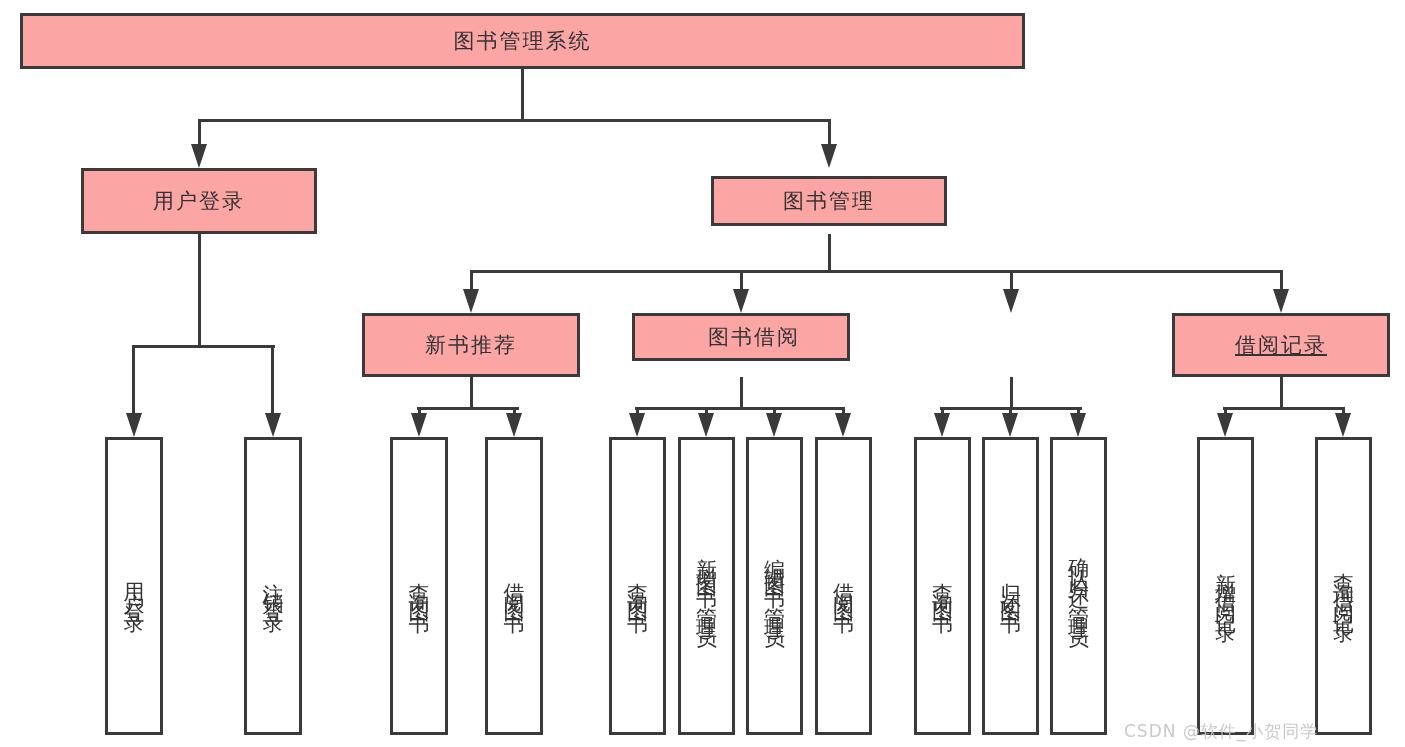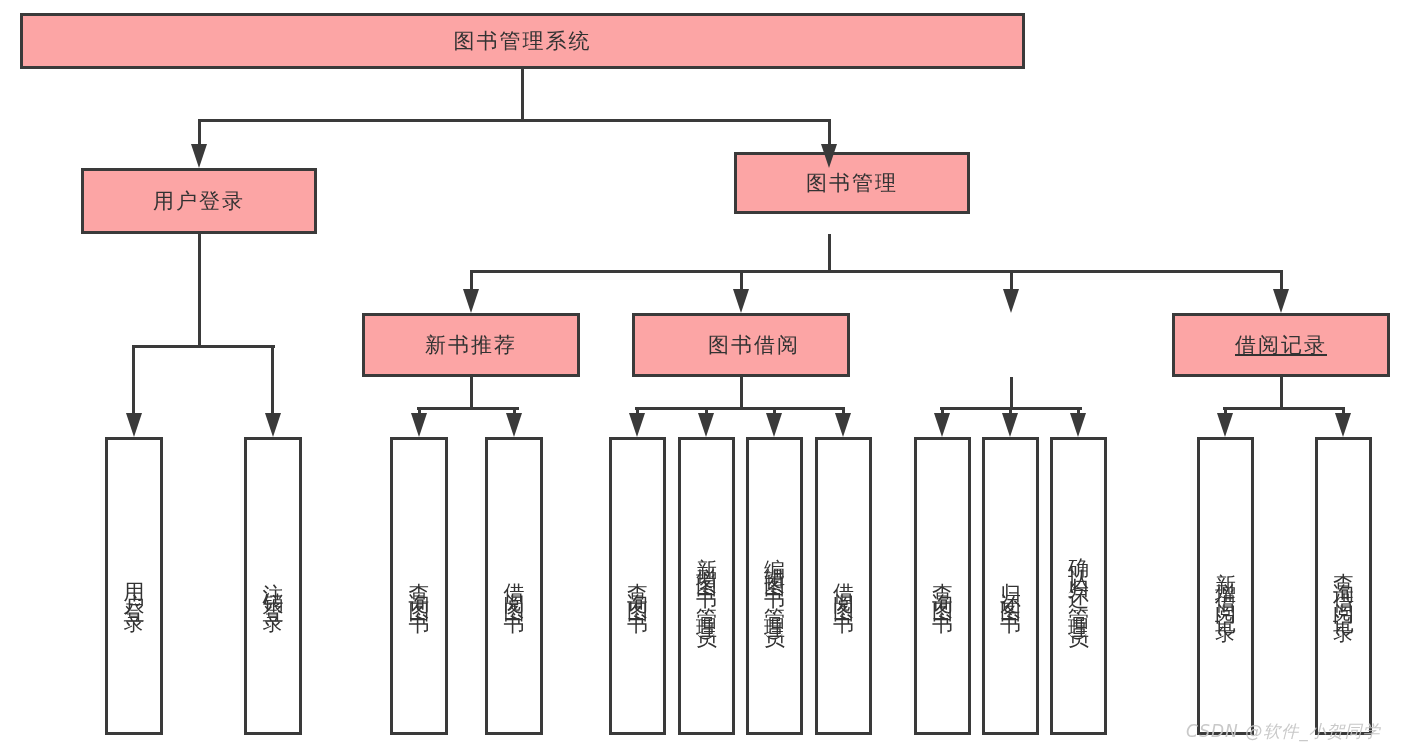--- a/index.html
+++ b/index.html
@@ -35,46 +35,46 @@
   }
   .seg{position:absolute;background:var(--line);}
   .arrow{
     position:absolute;width:0;height:0;
     border-left:8px solid transparent;
     border-right:8px solid transparent;
     border-top:24px solid var(--line);
   }
   .watermark{
     position:absolute;
-    left:1186px;top:720px;
+    left:1124px;top:720px;
     font-size:17px;letter-spacing:1px;
     color:rgba(198,198,198,0.95);
-    z-index:10;white-space:nowrap;font-style:italic;
+    z-index:10;white-space:nowrap;
   }
 </style>
 </head>
 <body>
 
 <div id="stage">
 
   <div class="hbox" style="left:20px;top:13px;width:1005px;height:56px;">
     <span>图书管理系统</span>
   </div>
 
   <div class="hbox" style="left:81px;top:168px;width:236px;height:66px;">
     <span>用户登录</span>
   </div>
-  <div class="hbox" style="left:711px;top:152px;width:236px;height:62px;margin-left:23px;">
+  <div class="hbox" style="left:711px;top:176px;width:236px;height:50px;">
     <span>图书管理</span>
   </div>
 
   <div class="hbox" style="left:362px;top:313px;width:218px;height:64px;">
     <span>新书推荐</span>
   </div>
-  <div class="hbox" style="left:632px;top:313px;width:218px;height:64px;padding-left:26px;">
+  <div class="hbox" style="left:632px;top:313px;width:218px;height:48px;padding-left:26px;">
     <span>图书借阅</span>
   </div>
   <div class="hbox" style="left:1172px;top:313px;width:218px;height:64px;text-decoration:underline;">
     <span>借阅记录</span>
   </div>
 
   <div class="leaf" style="left:105px;">
     <span>用户登录</span>
   </div>
   <div class="leaf" style="left:244px;">

